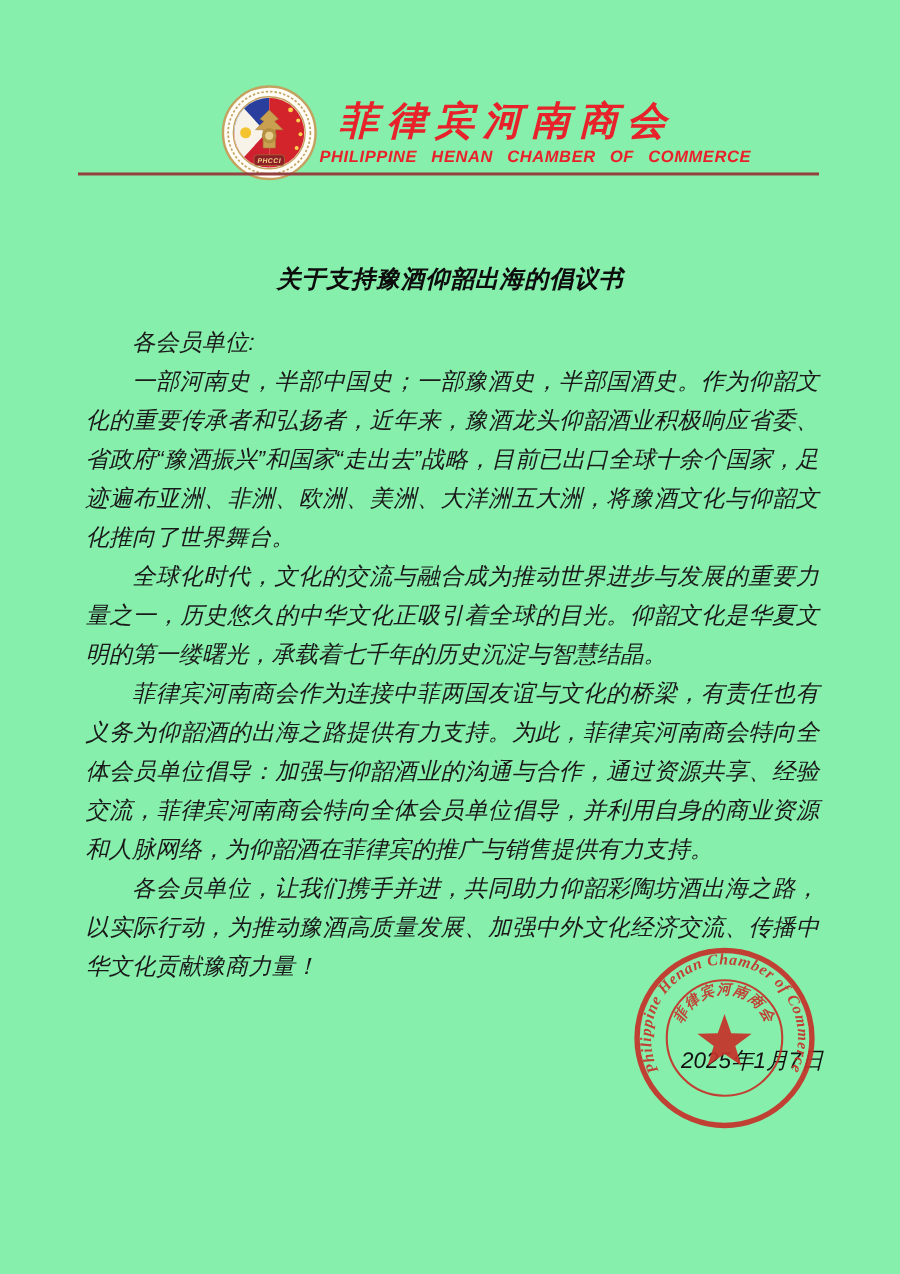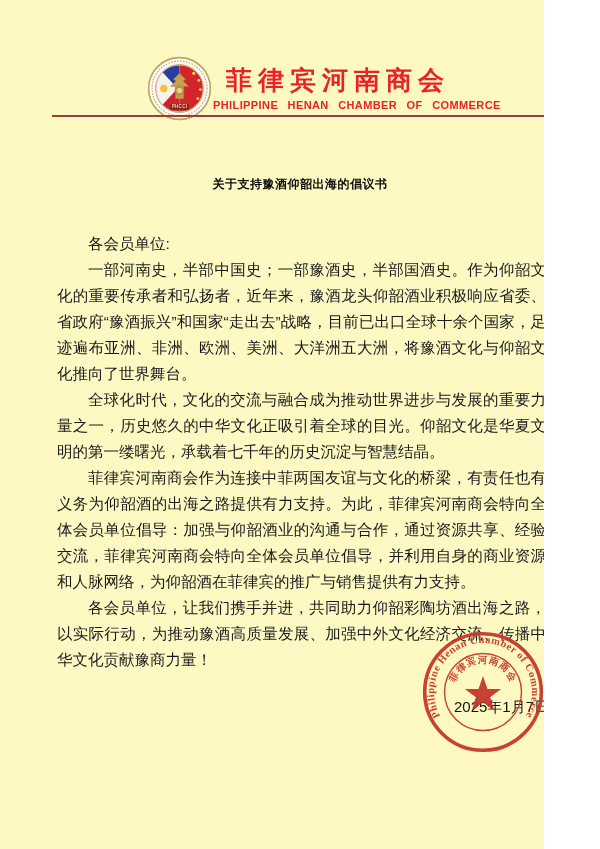--- a/index.html
+++ b/index.html
@@ -6,49 +6,50 @@
     --accent:#e8222a;
     --divider:#9c4444;
     --seal-red:#c5342b;
     --ink:#1a1a1a;
     --gold:#c3a25f;
   }
   *{margin:0;padding:0;box-sizing:border-box;}
   html,body{background:#ffffff;}
   .page{
     position:relative;
-    width:544px;height:849px;
-    background:#fef9c3;
+    width:600px;height:849px;
+    background:#86efac;
     font-family:"Liberation Sans",sans-serif;
     overflow:hidden;
+    font-style:italic;
   }
   
   .letterhead{position:absolute;left:0;top:0;width:600px;height:125px;}
   .logo{position:absolute;left:147px;top:56px;width:65px;height:65px;}
   .org-names{position:absolute;left:213px;top:66px;width:250px;text-align:center;}
   .org-name-zh{
     font-size:26px;font-weight:bold;color:var(--accent);
     letter-spacing:6px;white-space:nowrap;line-height:1.1;
   }
   .org-name-en{
     margin-top:4px;font-size:11px;font-weight:bold;color:var(--accent);
     letter-spacing:0.4px;word-spacing:6px;white-space:nowrap;
   }
   .divider{
     position:absolute;left:52px;top:115px;width:494px;height:2px;
     background:linear-gradient(#8d3b3b,var(--divider));
   }
   
   .doc-title{
     position:absolute;left:0;top:176px;width:600px;
-    text-align:center;font-size:12px;font-weight:bold;color:#0d0d0d;
+    text-align:center;font-size:16px;font-weight:bold;color:#0d0d0d;
     letter-spacing:0.5px;
   }
   .body-text{
-    position:absolute;left:57px;top:231px;width:489px;
+    position:absolute;left:57px;top:216px;width:489px;
     font-size:15.5px;line-height:26px;color:var(--ink);
     text-align:justify;
   }
   .body-text p{text-indent:2em;margin:0;}
   
   .date-line{
     position:absolute;left:454px;top:698px;
     font-size:15px;color:#111111;z-index:1;white-space:nowrap;
   }
   .seal{

